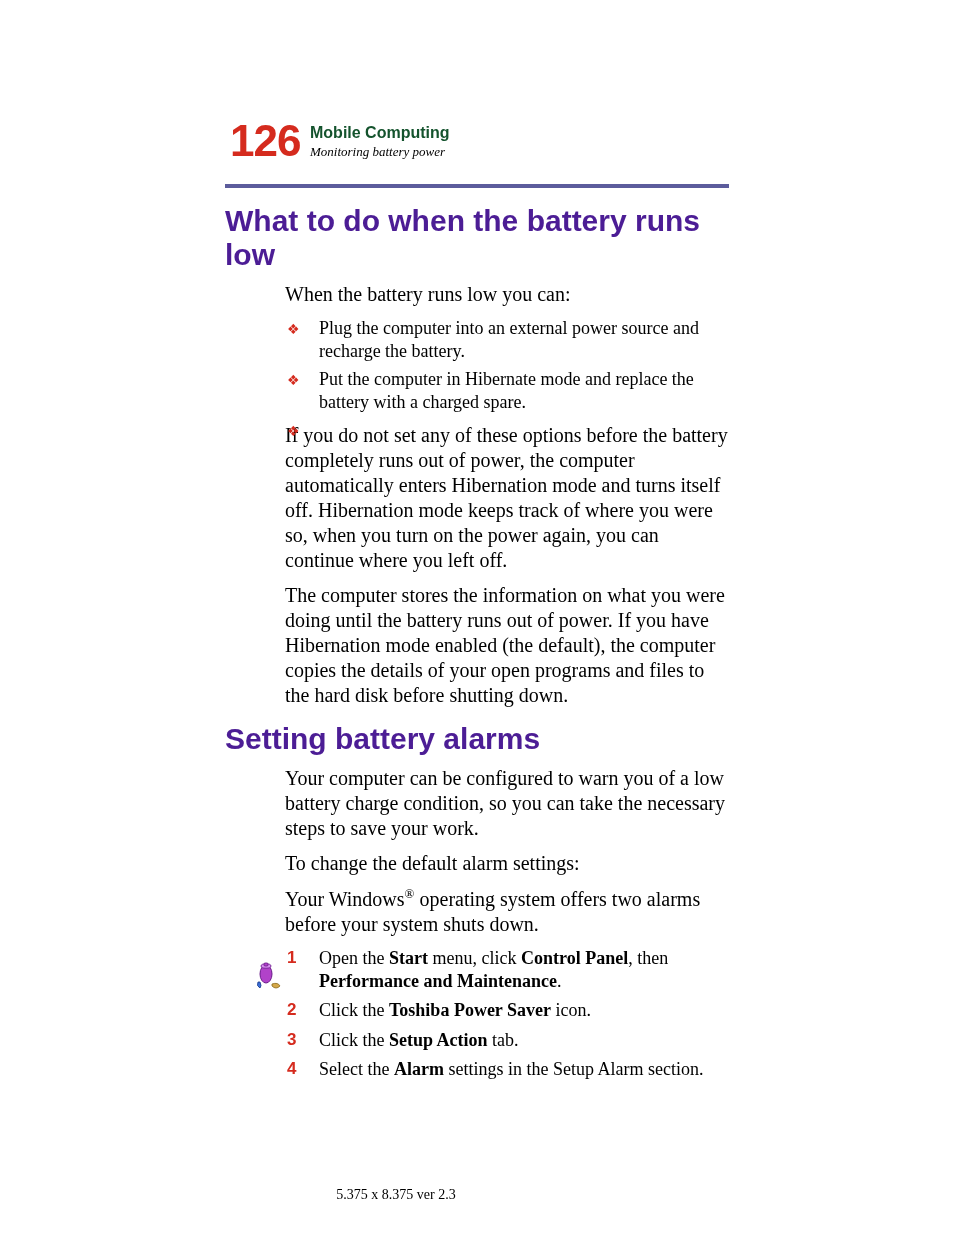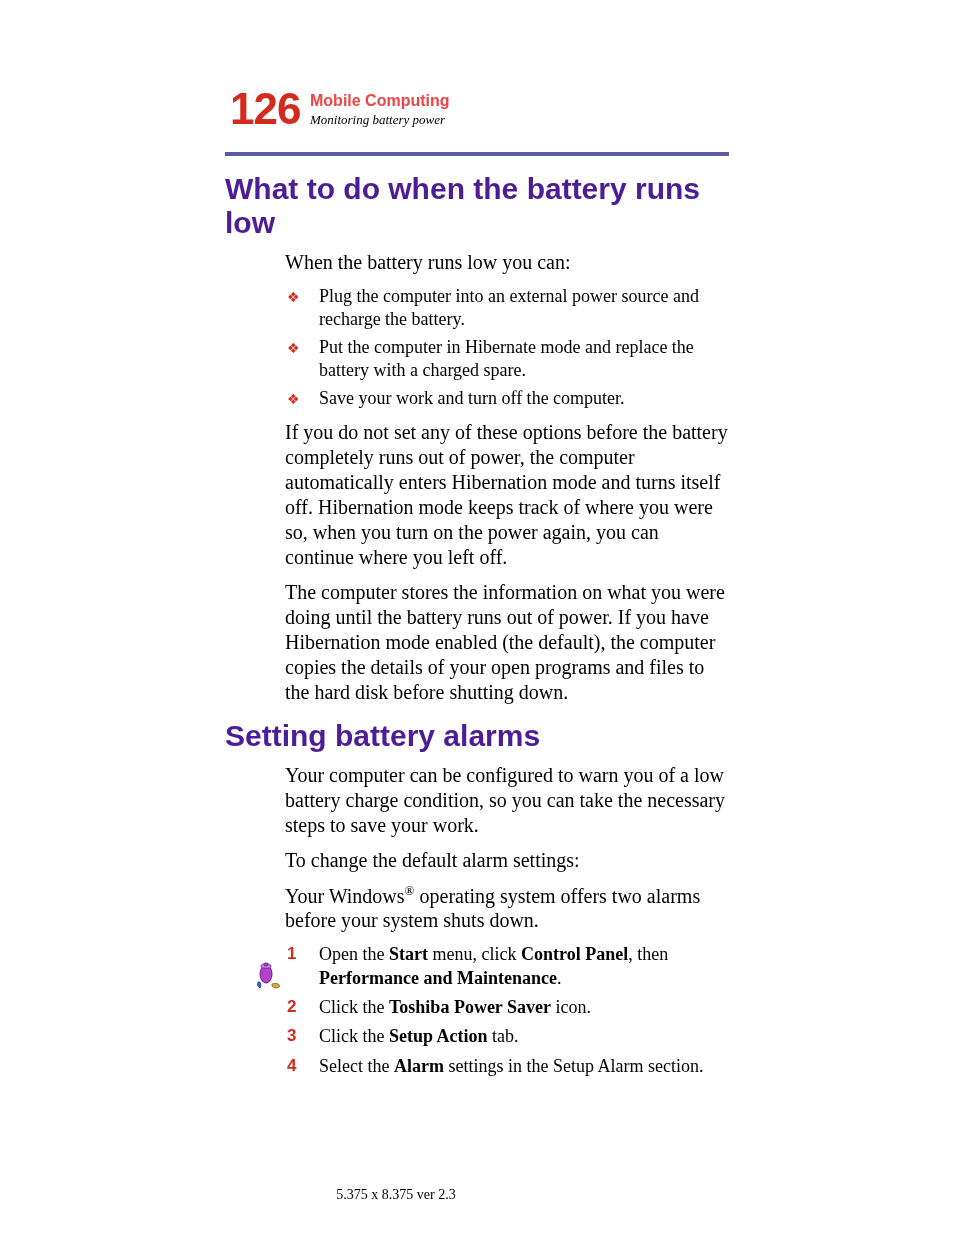--- a/index.html
+++ b/index.html
@@ -7,21 +7,21 @@
     padding: 0;
     background: #fff;
     font-family: "Times New Roman", Times, serif;
     color: #000;
     width: 954px;
     height: 1235px;
     position: relative;
   }
   .page {
     position: relative;
-    padding: 88px 225px 0 225px;
+    padding: 120px 225px 0 225px;
     box-sizing: border-box;
   }
   .header-block {
     position: relative;
     margin-bottom: 12px;
   }
   .page-number {
     font-family: "Arial Narrow", Arial, sans-serif;
     font-stretch: condensed;
     font-weight: 600;
@@ -34,21 +34,21 @@
   }
   .header-text {
     margin-left: 85px;
     padding-top: 4px;
   }
   .chapter-title {
     font-family: "Arial Narrow", Arial, sans-serif;
     font-stretch: condensed;
     font-weight: 700;
     font-size: 16px;
-    color: #ef4444;
+    color: #14532d;
   }
   .section-subtitle {
     font-style: italic;
     font-size: 13px;
     color: #000;
     margin-top: 2px;
   }
   .rule {
     border: none;
     border-top: 4px solid #5c5c9c;
@@ -152,21 +152,20 @@
       <li>
         <span class="diamond">❖</span>
         <span>Plug the computer into an external power source and recharge the battery.</span>
       </li>
       <li>
         <span class="diamond">❖</span>
         <span>Put the computer in Hibernate mode and replace the battery with a charged spare.</span>
       </li>
       <li>
         <span class="diamond">❖</span>
-        <span>Save your work and turn off the computer.</span>
       </li>
     </ul>
 
     <p class="body">If you do not set any of these options before the battery completely runs out of power, the computer automatically enters Hibernation mode and turns itself off. Hibernation mode keeps track of where you were so, when you turn on the power again, you can continue where you left off.</p>
     <p class="body">The computer stores the information on what you were doing until the battery runs out of power. If you have Hibernation mode enabled (the default), the computer copies the details of your open programs and files to the hard disk before shutting down.</p>
   </div>
 
   <div class="h2">Setting battery alarms</div>
 
   <div class="body-indent">

